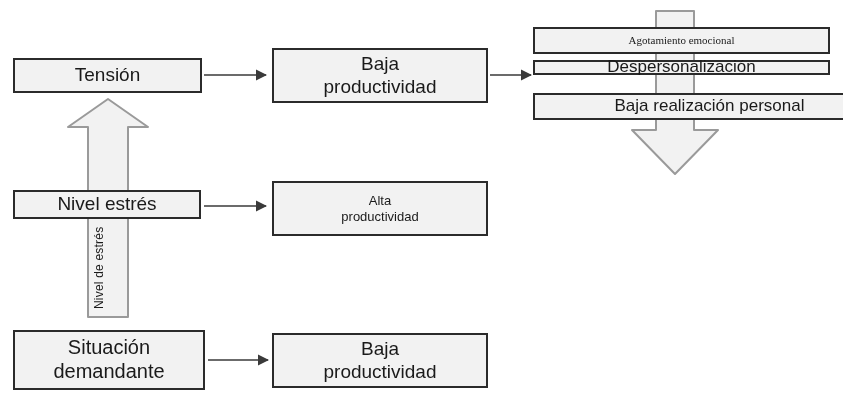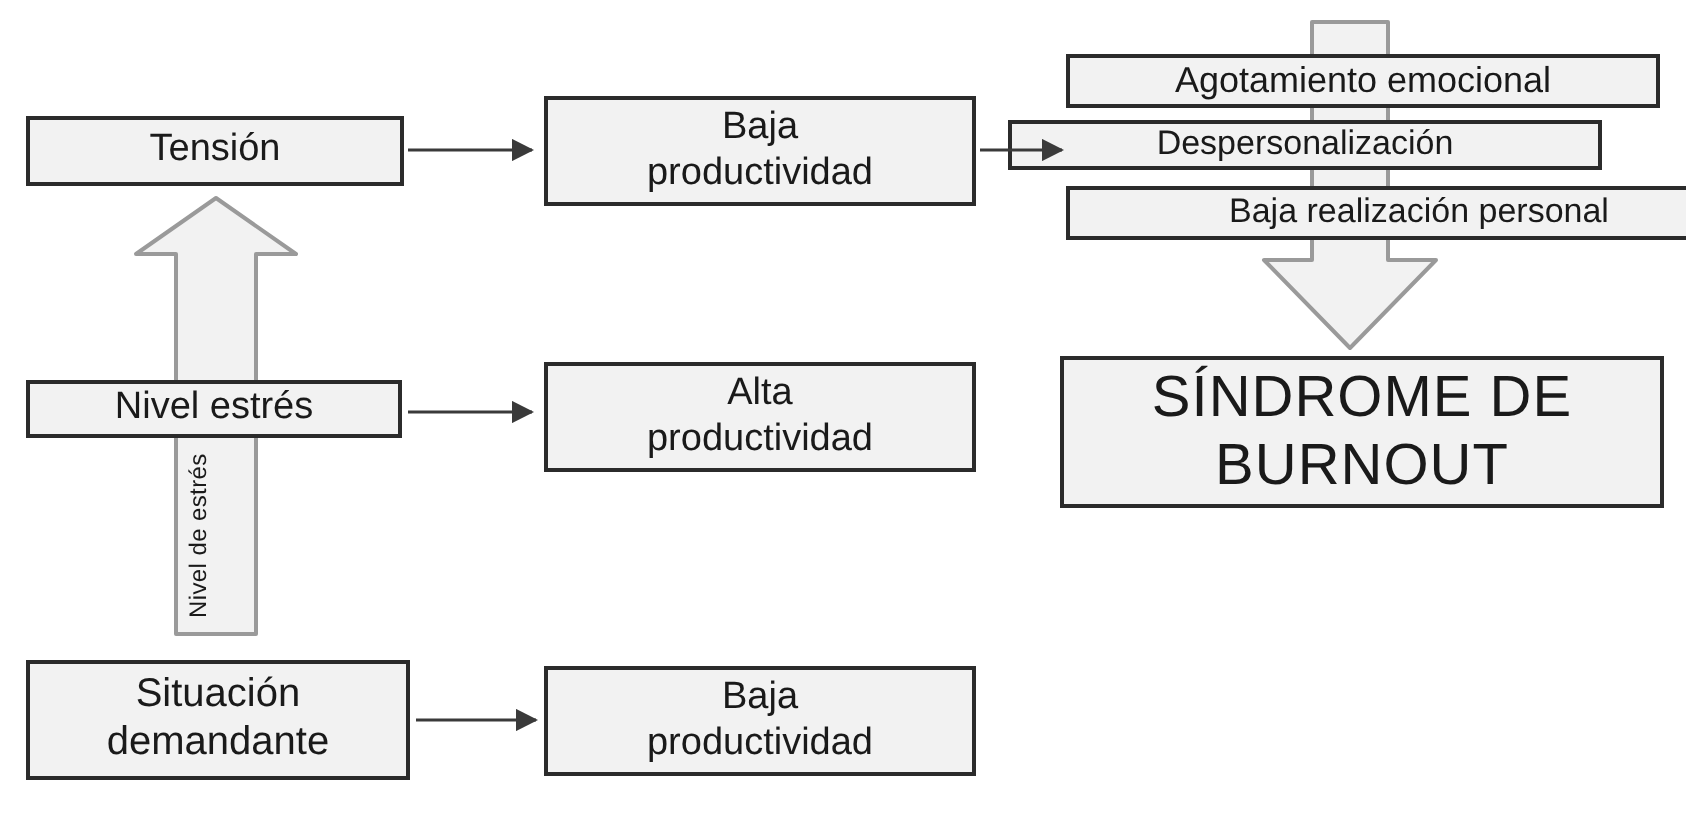--- a/index.html
+++ b/index.html
@@ -32,26 +32,26 @@
   }
   .node.thin { border-width: 2px; }
 
   
   #node-tension      { left: 13px;  top: 58px;  width: 189px; height: 35px; font-size: 19px; }
   #node-nivel-optimo { left: 13px;  top: 190px; width: 188px; height: 29px; font-size: 19px; }
   #node-situacion    { left: 13px;  top: 330px; width: 192px; height: 60px; font-size: 20px; }
 
   
   #node-baja-prod-1  { left: 272px; top: 48px;  width: 216px; height: 55px; font-size: 19px; }
-  #node-alta-prod    { left: 272px; top: 181px; width: 216px; height: 55px; font-size: 19px; }
+  #node-alta-prod    { left: 272px; top: 181px; width: 216px; height: 55px; font-size: 13px; }
   #node-baja-prod-2  { left: 272px; top: 333px; width: 216px; height: 55px; font-size: 19px; }
 
   
-  #node-agotamiento  { left: 533px; top: 27px;  width: 297px; height: 27px; font-size: 18px; }
-  #node-desperso     { left: 504px; top: 60px;  width: 297px; height: 25px; font-size: 17px; text-align: right; }
+  #node-agotamiento  { left: 533px; top: 27px;  width: 297px; height: 27px; font-size: 11px; font-family: Liberation Serif, serif; }
+  #node-desperso     { left: 533px; top: 60px;  width: 297px; height: 15px; font-size: 17px; text-align: right; }
   #node-baja-real    { left: 533px; top: 93px;  width: 353px; height: 27px; font-size: 17px; }
 
   #node-burnout {
     left: 530px; top: 178px; width: 302px; height: 76px;
     font-size: 29px; letter-spacing: 0.5px;
   }
 
   
   #connectors {
     position: absolute;
@@ -129,15 +129,14 @@
   <div class="node" id="node-alta-prod">Alta<br>productividad</div>
 
   <div class="node" id="node-baja-prod-2">Baja<br>productividad</div>
 
   <div class="node thin" id="node-agotamiento">Agotamiento emocional</div>
 
   <div class="node thin" id="node-desperso">Despersonalización</div>
 
   <div class="node thin" id="node-baja-real">Baja realización personal</div>
 
-  <div class="node" id="node-burnout">SÍNDROME DE<br>BURNOUT</div>
 
 </div>
 
 </body></html>

